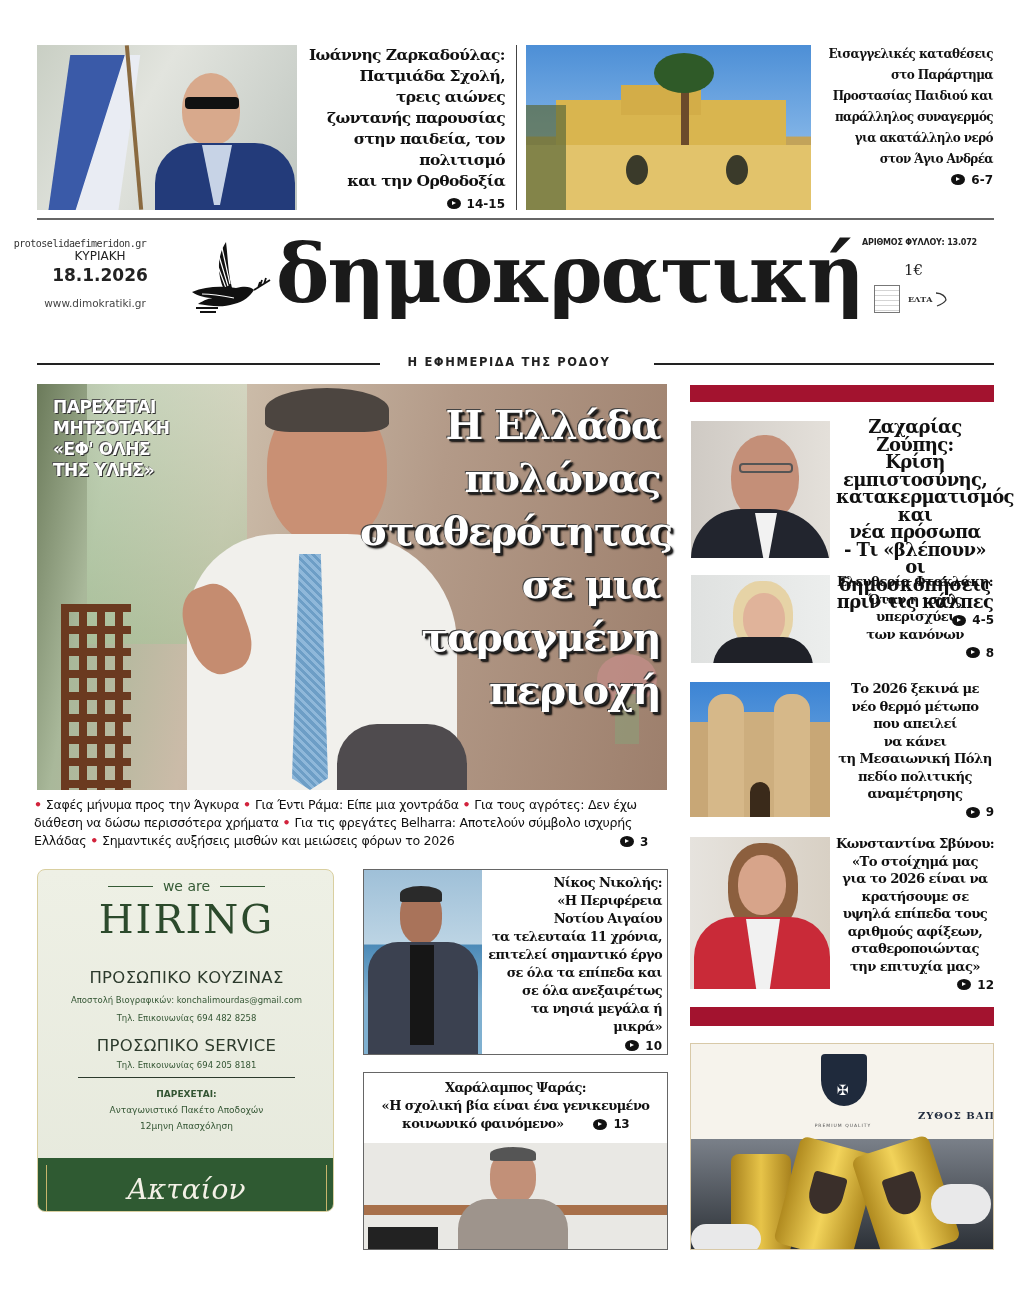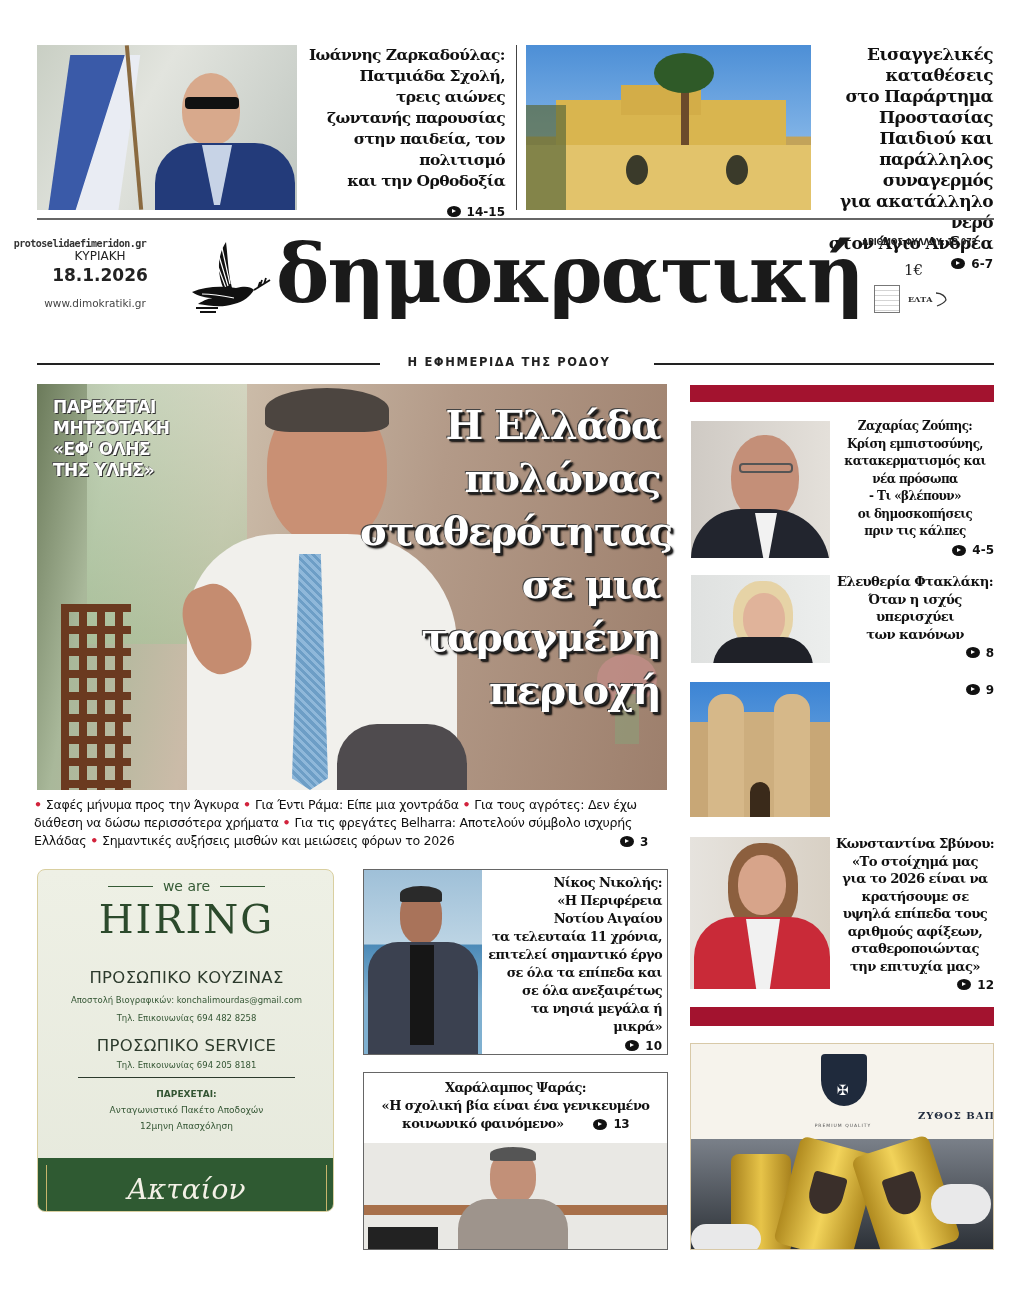--- a/index.html
+++ b/index.html
@@ -29,60 +29,60 @@
 </div>
 <div class="abs" style="left:300px;top:44px;width:205px;">
   <div class="headline" style="font-size:15.5px;line-height:21px;">
     <div>Ιωάννης Ζαρκαδούλας:</div>
     <div>Πατμιάδα Σχολή,</div>
     <div>τρεις αιώνες</div>
     <div>ζωντανής παρουσίας</div>
     <div>στην παιδεία, τον πολιτισμό</div>
     <div>και την Ορθοδοξία</div>
   </div>
-  <div style="text-align:right;margin-top:11px;">
+  <div style="text-align:right;margin-top:3px;">
     <span class="pageref">
         <span class="dot"></span>
         <span>14-15</span>
       </span>
   </div>
 </div>
 <div class="vrule" style="left:516px;top:45px;height:165px;"></div>
 
 <div class="photo" style="left:526px;top:45px;width:285px;height:165px;background:linear-gradient(180deg,#4d8fd6 0%,#7fb2e6 55%,#c2a35a 56%);">
   <div style="position:absolute;left:30px;top:55px;width:230px;height:70px;background:#d9b54f;"></div>
   <div style="position:absolute;left:95px;top:40px;width:80px;height:30px;background:#d3ad48;"></div>
   <div style="position:absolute;left:155px;top:20px;width:8px;height:100px;background:#6b4a2b;"></div>
   <div style="position:absolute;left:128px;top:8px;width:60px;height:40px;border-radius:50%;background:#2f5a28;"></div>
   <div style="position:absolute;left:0;top:100px;width:285px;height:65px;background:#e2c36b;"></div>
   <div style="position:absolute;left:100px;top:110px;width:22px;height:30px;border-radius:50%;background:#3a3a2a;"></div>
   <div style="position:absolute;left:200px;top:110px;width:22px;height:30px;border-radius:50%;background:#3a3a2a;"></div>
   <div style="position:absolute;left:0;top:60px;width:40px;height:105px;background:#5b6a3a;opacity:.7;"></div>
 </div>
 <div class="abs" style="left:800px;top:44px;width:193px;">
-  <div class="headline" style="font-size:17px;line-height:21px;">
+  <div class="headline" style="font-size:12px;line-height:21px;">
     <div>Εισαγγελικές καταθέσεις</div>
     <div>στο Παράρτημα</div>
     <div>Προστασίας Παιδιού και</div>
     <div>παράλληλος συναγερμός</div>
     <div>για ακατάλληλο νερό</div>
     <div>στον Άγιο Ανδρέα</div>
   </div>
   <div style="text-align:right;margin-top:0px;">
     <span class="pageref">
         <span class="dot"></span>
         <span>6-7</span>
       </span>
   </div>
 </div>
 
 <div class="rule" style="left:37px;top:218px;width:957px;height:2px;background:#666;"></div>
 
 <div class="abs" style="left:4px;top:238px;width:152px;text-align:center;">
-  <div style="font-family:'DejaVu Sans Mono',monospace;font-size:10px;font-weight:bold;color:#333;letter-spacing:-0.5px;text-align:center;">protoselidaefimeridon.gr</div>
+  <div style="font-family:'DejaVu Sans Mono',monospace;font-size:10px;font-weight:normal;color:#333;letter-spacing:-0.5px;text-align:center;">protoselidaefimeridon.gr</div>
   <div style="font-size:12px;color:#222;margin-top:0px;margin-left:40px;">ΚΥΡΙΑΚΗ</div>
   <div style="font-size:17px;font-weight:bold;color:#222;margin-left:40px;margin-top:2px;">18.1.2026</div>
   <div style="font-size:10.5px;color:#444;margin-left:30px;margin-top:12px;">www.dimokratiki.gr</div>
 </div>
 
 <div class="abs" style="left:188px;top:234px;width:86px;height:90px;">
   <svg width="86" height="90" viewBox="0 0 86 90">
     <path d="M38 8 C30 20 28 38 36 56 L44 54 C40 40 40 24 38 8 Z" fill="#111"></path>
     <path d="M34 14 L42 50 M31 22 L40 52 M29 30 L38 54" stroke="#fff" stroke-width="1.2"></path>
     <path d="M4 58 C18 52 34 52 48 54 C56 52 62 52 66 56 C62 62 56 68 46 70 C34 74 22 72 10 70 C16 66 22 64 26 64 C18 64 10 62 4 58 Z" fill="#111"></path>
@@ -163,21 +163,21 @@
 
 <div class="crimson-bar" style="left:690px;top:385px;width:304px;height:17px;"></div>
 
 <div class="photo" style="left:691px;top:421px;width:139px;height:137px;background:linear-gradient(90deg,#cfcac4,#e4e0da);">
   <div style="position:absolute;left:40px;top:14px;width:68px;height:86px;border-radius:48%;background:#c48f78;"></div>
   <div style="position:absolute;left:48px;top:42px;width:54px;height:10px;border:2px solid #555;border-radius:4px;"></div>
   <div style="position:absolute;left:0;top:88px;width:139px;height:60px;border-radius:50px 60px 0 0;background:#22252e;"></div>
   <div style="position:absolute;left:64px;top:92px;width:22px;height:48px;background:#f2f2f2;clip-path:polygon(0 0,100% 0,60% 100%,40% 100%);"></div>
 </div>
 <div class="abs" style="left:836px;top:418px;width:158px;">
-  <div class="headline" style="font-size:12px;line-height:17.5px;text-align:center;">
+  <div class="headline" style="font-size:18px;line-height:17.5px;text-align:center;">
     <div>Ζαχαρίας Ζούπης:</div>
     <div>Κρίση εμπιστοσύνης,</div>
     <div>κατακερματισμός και</div>
     <div>νέα πρόσωπα</div>
     <div>- Τι «βλέπουν»</div>
     <div>οι δημοσκοπήσεις</div>
     <div>πριν τις κάλπες</div>
   </div>
   <div style="text-align:right;"><span class="pageref">
         <span class="dot"></span>
@@ -204,20 +204,29 @@
 </div>
 
 <div class="photo" style="left:690px;top:682px;width:140px;height:135px;background:linear-gradient(180deg,#3c84d4,#86b7e6);">
   <div style="position:absolute;left:0;top:40px;width:140px;height:95px;background:#c8a776;"></div>
   <div style="position:absolute;left:18px;top:12px;width:36px;height:123px;border-radius:16px 16px 0 0;background:#d6b889;"></div>
   <div style="position:absolute;left:84px;top:12px;width:36px;height:123px;border-radius:16px 16px 0 0;background:#d6b889;"></div>
   <div style="position:absolute;left:54px;top:30px;width:30px;height:105px;background:#cdae7e;"></div>
   <div style="position:absolute;left:60px;top:100px;width:20px;height:35px;border-radius:10px 10px 0 0;background:#3a2a1a;"></div>
 </div>
 <div class="abs" style="left:836px;top:680px;width:158px;">
+  <div class="headline" style="font-size:13.2px;line-height:17.5px;text-align:center;">
+    <div>Το 2026 ξεκινά με</div>
+    <div>νέο θερμό μέτωπο</div>
+    <div>που απειλεί</div>
+    <div>να κάνει</div>
+    <div>τη Μεσαιωνική Πόλη</div>
+    <div>πεδίο πολιτικής</div>
+    <div>αναμέτρησης</div>
+  </div>
   <div style="text-align:right;"><span class="pageref">
         <span class="dot"></span>
         <span>9</span>
       </span></div>
 </div>
 
 <div class="photo" style="left:690px;top:837px;width:140px;height:152px;background:linear-gradient(90deg,#e6e3de,#d8d0c4);">
   <div style="position:absolute;left:38px;top:6px;width:70px;height:90px;border-radius:45%;background:#8c5f3e;"></div>
   <div style="position:absolute;left:48px;top:18px;width:48px;height:60px;border-radius:48%;background:#d7a48a;"></div>
   <div style="position:absolute;left:4px;top:80px;width:136px;height:80px;border-radius:40px 40px 0 0;background:#c92a38;"></div>

